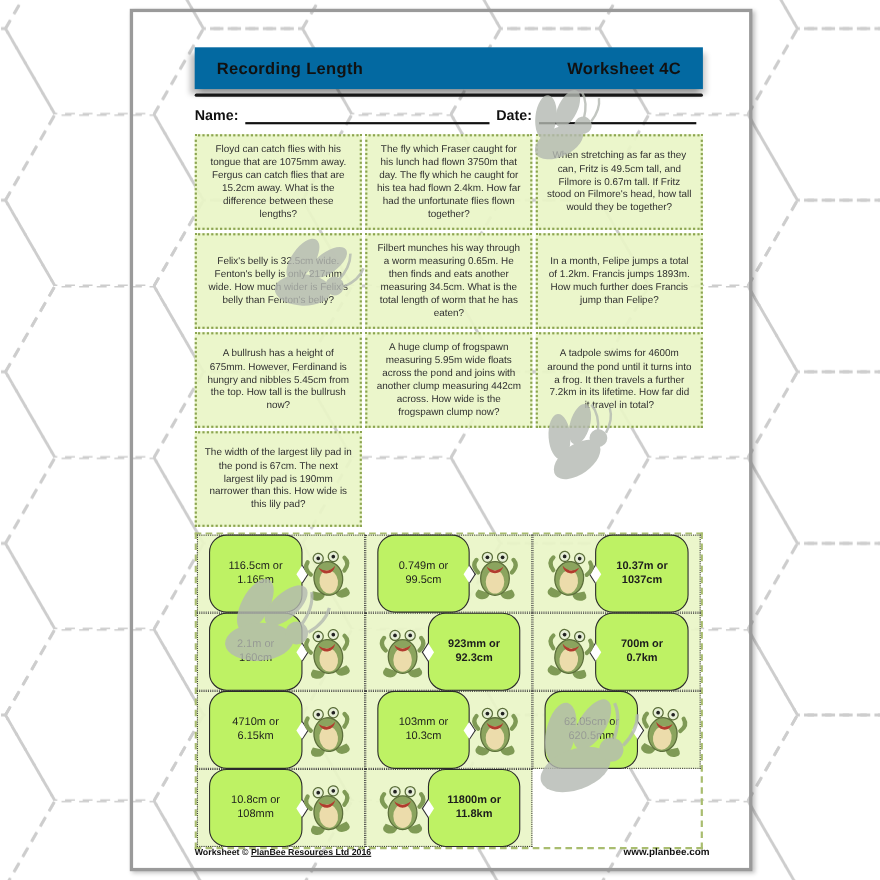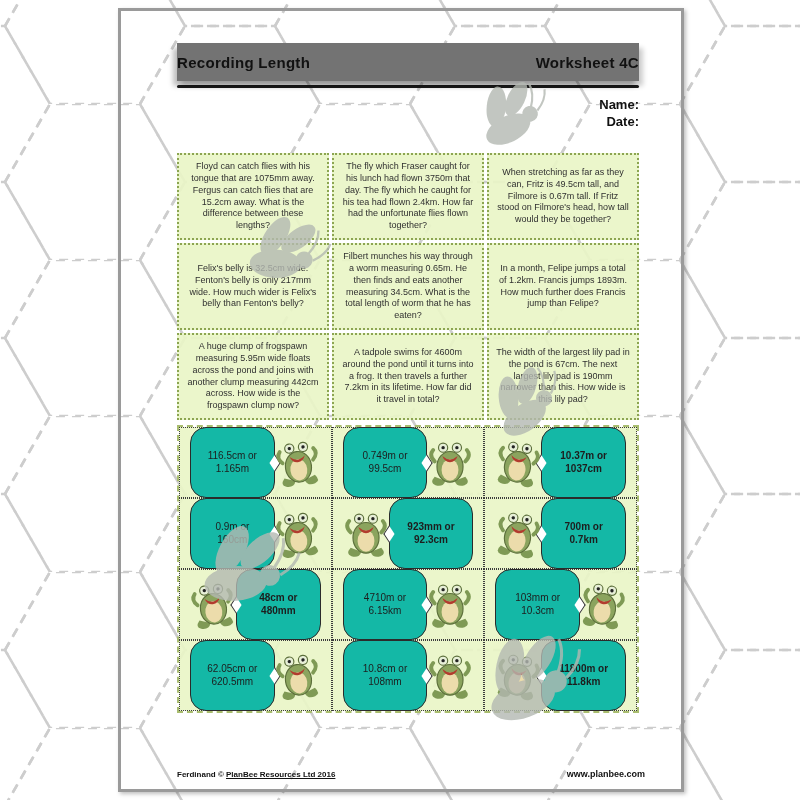--- a/index.html
+++ b/index.html
@@ -7,50 +7,50 @@
          font-family:"Liberation Sans", sans-serif;background:#ffffff;}
   #hexbg{position:absolute;left:0;top:0;z-index:0;pointer-events:none;}
 
   
   .sheet{position:absolute;left:118px;top:8px;width:566px;height:784px;
          border:3px solid #9a9a9a;box-sizing:border-box;z-index:1;
          box-shadow:2px 2px 4px rgba(0,0,0,.25);}
   .content{position:absolute;left:56px;top:0;width:462px;}
 
   
-  .hdrbox{margin-top:32px;height:38px;background:#737373;
+  .hdrbox{margin-top:32px;height:38px;background:#0369a1;
           display:flex;align-items:center;justify-content:space-between;
-          padding:0 0;box-sizing:border-box;position:relative;z-index:2;
+          padding:0 20px;box-sizing:border-box;position:relative;z-index:2;
           box-shadow:-4px 5px 5px rgba(0,0,0,.25), 4px 5px 5px rgba(0,0,0,.2);}
   .hdrbox .t{font-weight:bold;font-size:15px;color:#111;letter-spacing:.3px;}
   .hdr-rule{height:3px;background:#1c1c1c;margin-top:4px;border-radius:2px;}
 
   
-  .namerow{display:flex;align-items:flex-end;margin-top:9px;font-weight:bold;
-           font-size:13px;color:#111;position:relative;z-index:2;flex-direction:column;}
+  .namerow{display:flex;align-items:flex-start;margin-top:9px;font-weight:bold;
+           font-size:13px;color:#111;position:relative;z-index:2;}
   .nline{border-bottom:2px solid #111;height:14px;margin:0 6px;}
   .nline.long{flex:1.55;}
   .nline.short{flex:1;}
 
   
   .qgrid{display:grid;grid-template-columns:repeat(3,1fr);gap:3px;
-         margin-top:22px;position:relative;z-index:2;}
+         margin-top:9px;position:relative;z-index:2;}
   .qcell{background:rgba(233,245,199,.92);border:2px dotted #8ca551;
          box-sizing:border-box;height:87px;display:flex;align-items:center;
          justify-content:center;text-align:center;padding:4px 7px;overflow:hidden;}
   .qcell span{font-size:9px;line-height:1.32;color:#303030;}
 
   
   .agrid{margin-top:5px;border:2px dashed #a9bd6f;
          display:grid;grid-template-columns:repeat(3,1fr);position:relative;z-index:2;}
   .acell{background:rgba(233,245,199,.92);border:1px dotted #3c3c3c;
          box-sizing:border-box;height:71px;display:flex;align-items:center;
          justify-content:space-between;padding:4px 10px;position:relative;}
   .acell.frog-left{flex-direction:row-reverse;font-weight:bold;}
-  .bubble{position:relative;background:#14b8a6;border:1.5px solid #2b2b2b;
+  .bubble{position:relative;background:#bef264;border:1.5px solid #2b2b2b;
           border-radius:16px;padding:22px 9px;max-width:92px;min-width:62px;
           text-align:center;font-size:10px;color:#1d1d1d;z-index:6;line-height:1.25;}
   .frog-right .bubble::after{content:"";position:absolute;right:-6px;top:50%;
           width:9px;height:9px;background:#fff;margin-top:-5px;
           border-right:1.5px solid #2b2b2b;border-top:1.5px solid #2b2b2b;
           transform:rotate(45deg) skew(12deg,12deg);}
   .frog-left .bubble::after{content:"";position:absolute;left:-6px;top:50%;
           width:9px;height:9px;background:#fff;margin-top:-5px;
           border-left:1.5px solid #2b2b2b;border-bottom:1.5px solid #2b2b2b;
           transform:rotate(45deg) skew(12deg,12deg);}
@@ -140,20 +140,23 @@
       <div class="qcell">
             <span>Felix's belly is 32.5cm wide. Fenton's belly is only 217mm wide. How much wider is Felix's belly than Fenton's belly?</span>
           </div>
       <div class="qcell">
             <span>Filbert munches his way through a worm measuring 0.65m. He then finds and eats another measuring 34.5cm. What is the total length of worm that he has eaten?</span>
           </div>
       <div class="qcell">
             <span>In a month, Felipe jumps a total of 1.2km. Francis jumps 1893m. How much further does Francis jump than Felipe?</span>
           </div>
       <div class="qcell">
+            <span>A bullrush has a height of 675mm. However, Ferdinand is hungry and nibbles 5.45cm from the top. How tall is the bullrush now?</span>
+          </div>
+      <div class="qcell">
             <span>A huge clump of frogspawn measuring 5.95m wide floats across the pond and joins with another clump measuring 442cm across. How wide is the frogspawn clump now?</span>
           </div>
       <div class="qcell">
             <span>A tadpole swims for 4600m around the pond until it turns into a frog. It then travels a further 7.2km in its lifetime. How far did it travel in total?</span>
           </div>
       <div class="qcell">
             <span>The width of the largest lily pad in the pond is 67cm. The next largest lily pad is 190mm narrower than this. How wide is this lily pad?</span>
           </div>
     </div>
 
@@ -170,43 +173,37 @@
               <use href="#frogsym"></use>
             </svg>
           </div>
       <div class="acell frog-left">
             <div class="bubble"><span>10.37m or 1037cm</span></div>
             <svg class="frog">
               <use href="#frogsym"></use>
             </svg>
           </div>
       <div class="acell frog-right">
-            <div class="bubble"><span>0.9m or 160cm</span></div>
+            <div class="bubble"><span>2.1m or 160cm</span></div>
             <svg class="frog">
               <use href="#frogsym"></use>
             </svg>
           </div>
       <div class="acell frog-left">
             <div class="bubble"><span>923mm or 92.3cm</span></div>
             <svg class="frog">
               <use href="#frogsym"></use>
             </svg>
           </div>
       <div class="acell frog-left">
             <div class="bubble"><span>700m or 0.7km</span></div>
             <svg class="frog">
               <use href="#frogsym"></use>
             </svg>
           </div>
-      <div class="acell frog-left">
-            <div class="bubble"><span>48cm or 480mm</span></div>
-            <svg class="frog">
-              <use href="#frogsym"></use>
-            </svg>
-          </div>
       <div class="acell frog-right">
             <div class="bubble"><span>4710m or 6.15km</span></div>
             <svg class="frog">
               <use href="#frogsym"></use>
             </svg>
           </div>
       <div class="acell frog-right">
             <div class="bubble"><span>103mm or 10.3cm</span></div>
             <svg class="frog">
               <use href="#frogsym"></use>
@@ -227,21 +224,21 @@
       <div class="acell frog-left">
             <div class="bubble"><span>11800m or 11.8km</span></div>
             <svg class="frog">
               <use href="#frogsym"></use>
             </svg>
           </div>
     </div>
   </div>
 
   <div class="footrow">
-    <span class="c"><span>Ferdinand © </span><span class="u">PlanBee Resources Ltd 2016</span></span>
+    <span class="c"><span>Worksheet © </span><span class="u">PlanBee Resources Ltd 2016</span></span>
     <span class="w">www.planbee.com</span>
   </div>
 </div>
 
 <svg class="fly" style="left:468px;top:80px;width:96px;height:70px;transform:rotate(-12deg)">
       <use href="#flysym"></use>
     </svg>
 <svg class="fly" style="left:236px;top:216px;width:108px;height:76px;transform:rotate(16deg)">
       <use href="#flysym"></use>
     </svg>

